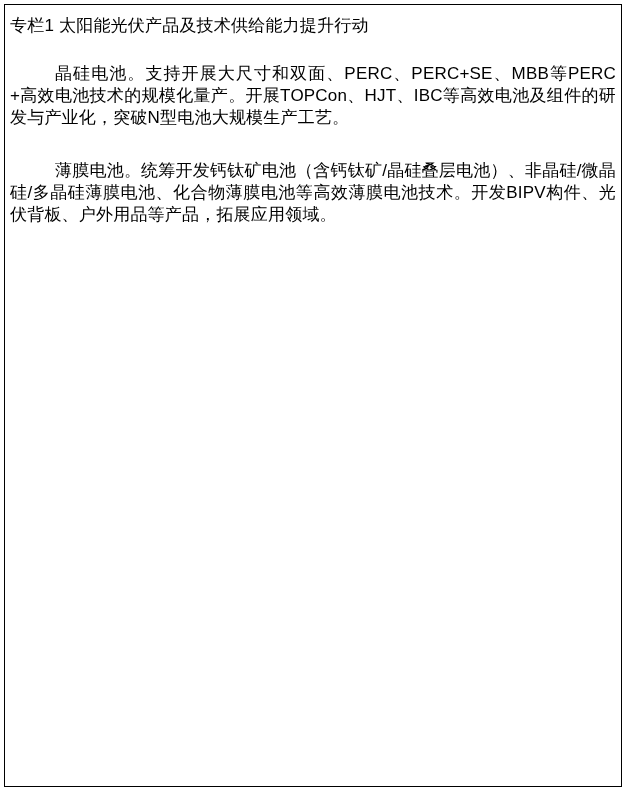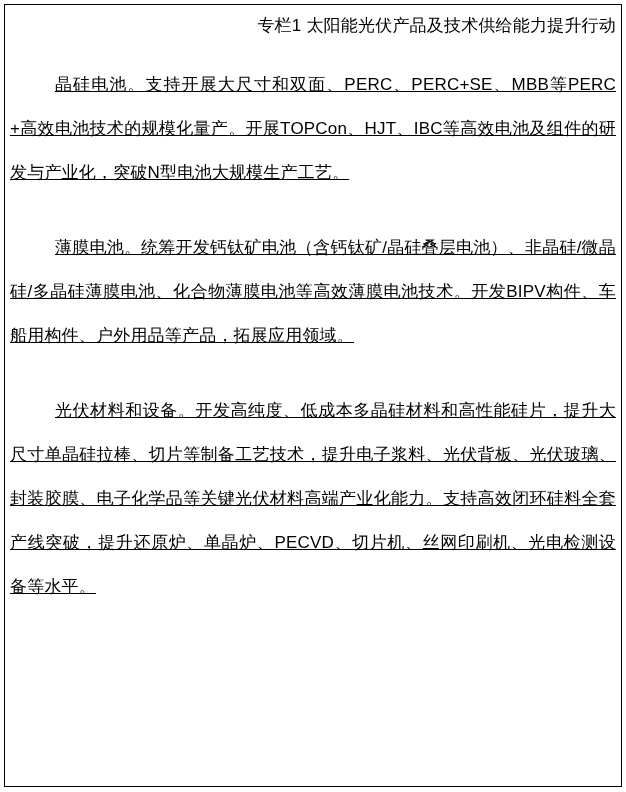--- a/index.html
+++ b/index.html
@@ -22,41 +22,39 @@
     bottom: 5px;
     border: 1.5px solid #000000;
     box-sizing: border-box;
     padding: 6px 5px 6px 5px;
     overflow: hidden;
     background: #ffffff;
   }
   .box-title {
     font-size: 17px;
     line-height: 30px;
-    text-align: right;
+    text-align: left;
     white-space: nowrap;
     letter-spacing: 0.2px;
   }
   .box-body p {
     font-size: 17px;
-    line-height: 44px;
+    line-height: 22px;
     margin: 31px 0 0 0;
     text-indent: 45px;
     text-align: justify;
     letter-spacing: 0.2px;
     word-break: break-all;
-    text-decoration: underline;
   }
   .box-body p:first-child {
     margin-top: 22px;
   }
 </style>
 </head>
 <body>
 
 <div class="box">
   <div class="box-title">专栏1 太阳能光伏产品及技术供给能力提升行动</div>
   <div class="box-body">
       <p>晶硅电池。支持开展大尺寸和双面、PERC、PERC+SE、MBB等PERC+高效电池技术的规模化量产。开展TOPCon、HJT、IBC等高效电池及组件的研发与产业化，突破N型电池大规模生产工艺。</p>
-      <p>薄膜电池。统筹开发钙钛矿电池（含钙钛矿/晶硅叠层电池）、非晶硅/微晶硅/多晶硅薄膜电池、化合物薄膜电池等高效薄膜电池技术。开发BIPV构件、车船用构件、户外用品等产品，拓展应用领域。</p>
-      <p>光伏材料和设备。开发高纯度、低成本多晶硅材料和高性能硅片，提升大尺寸单晶硅拉棒、切片等制备工艺技术，提升电子浆料、光伏背板、光伏玻璃、封装胶膜、电子化学品等关键光伏材料高端产业化能力。支持高效闭环硅料全套产线突破，提升还原炉、单晶炉、PECVD、切片机、丝网印刷机、光电检测设备等水平。</p>
+      <p>薄膜电池。统筹开发钙钛矿电池（含钙钛矿/晶硅叠层电池）、非晶硅/微晶硅/多晶硅薄膜电池、化合物薄膜电池等高效薄膜电池技术。开发BIPV构件、光伏背板、户外用品等产品，拓展应用领域。</p>
     </div>
 </div>
 
 </body></html>

